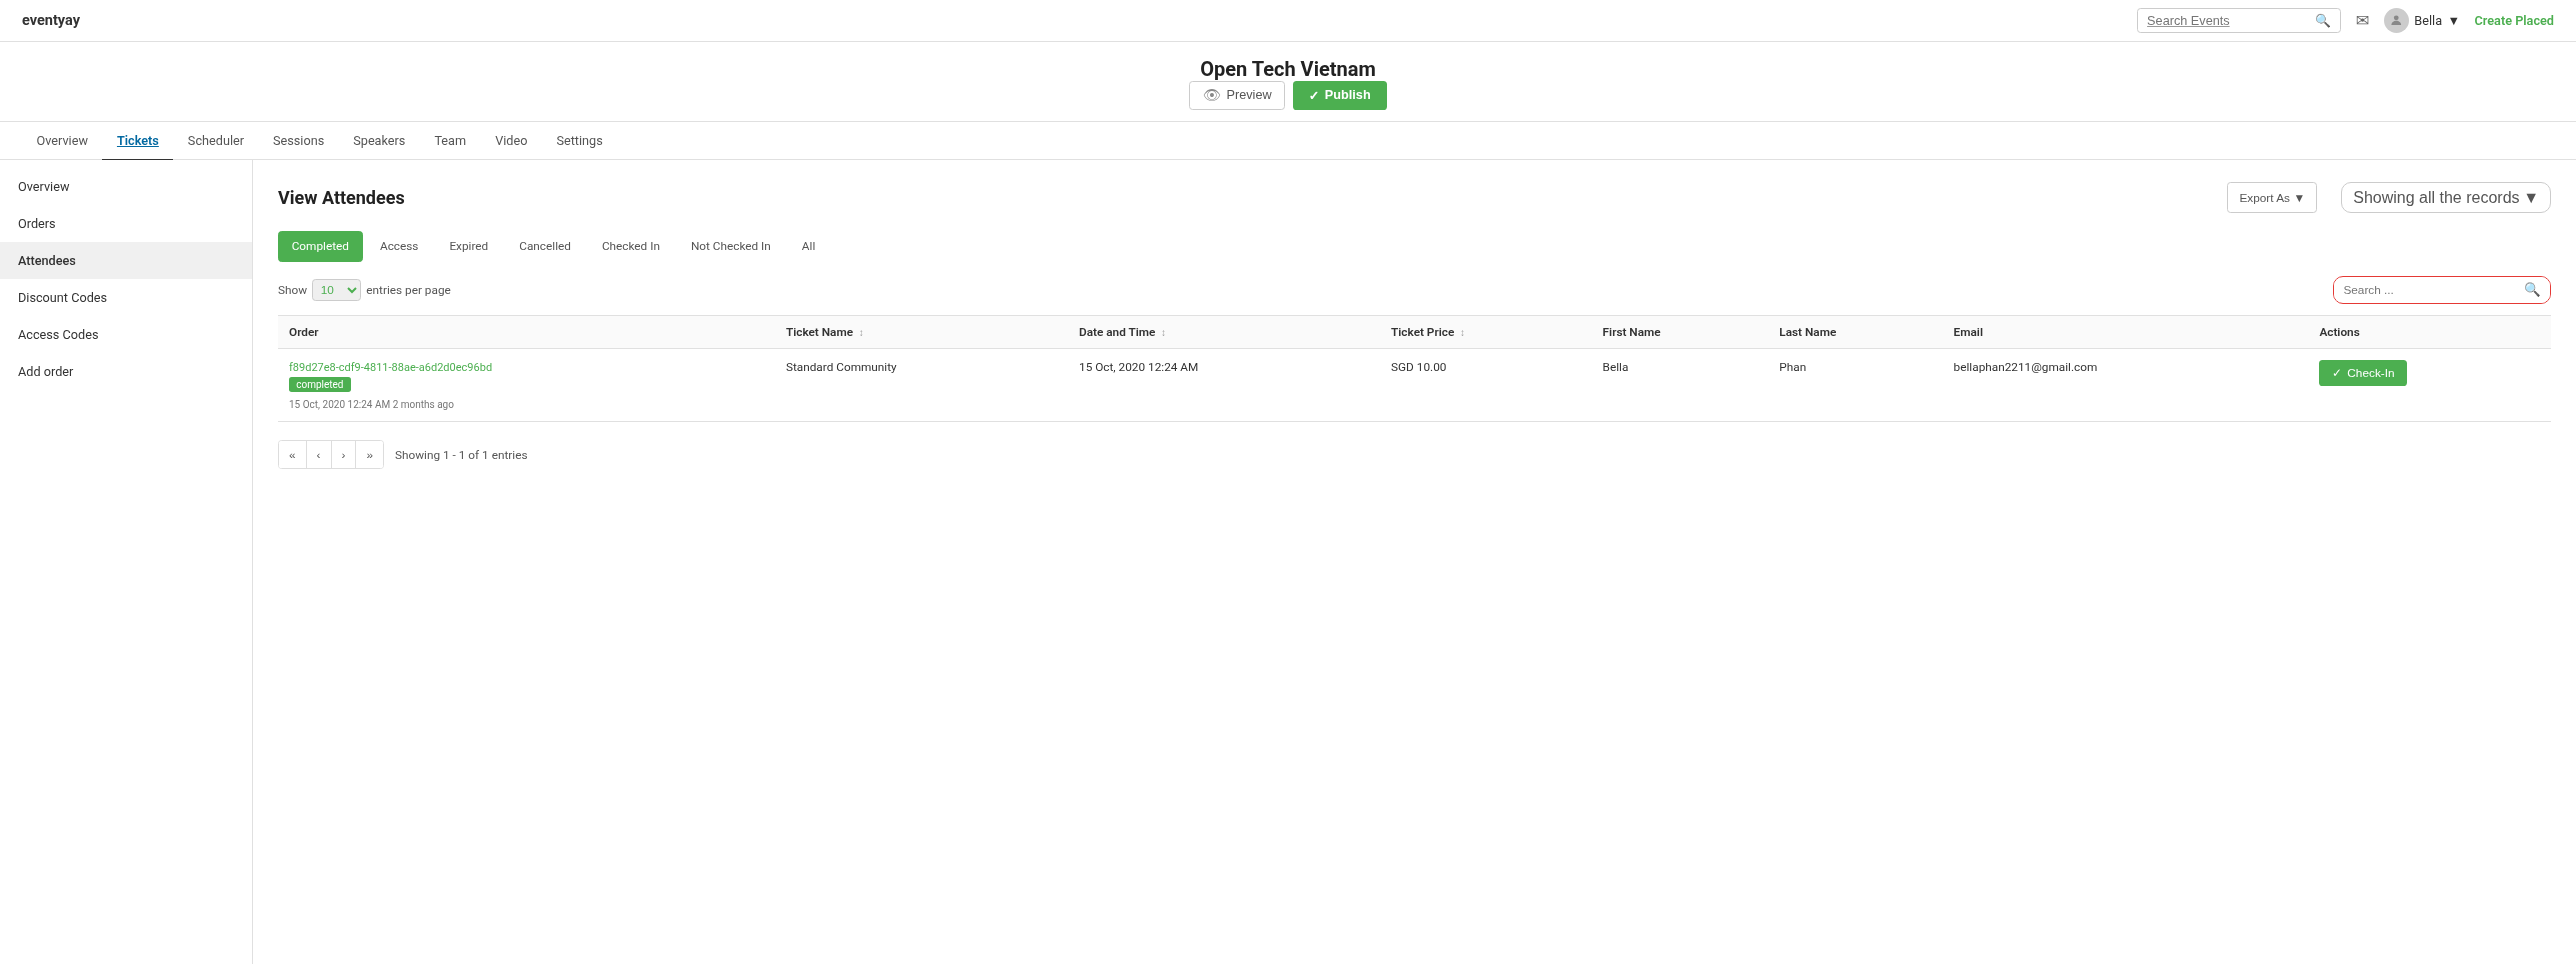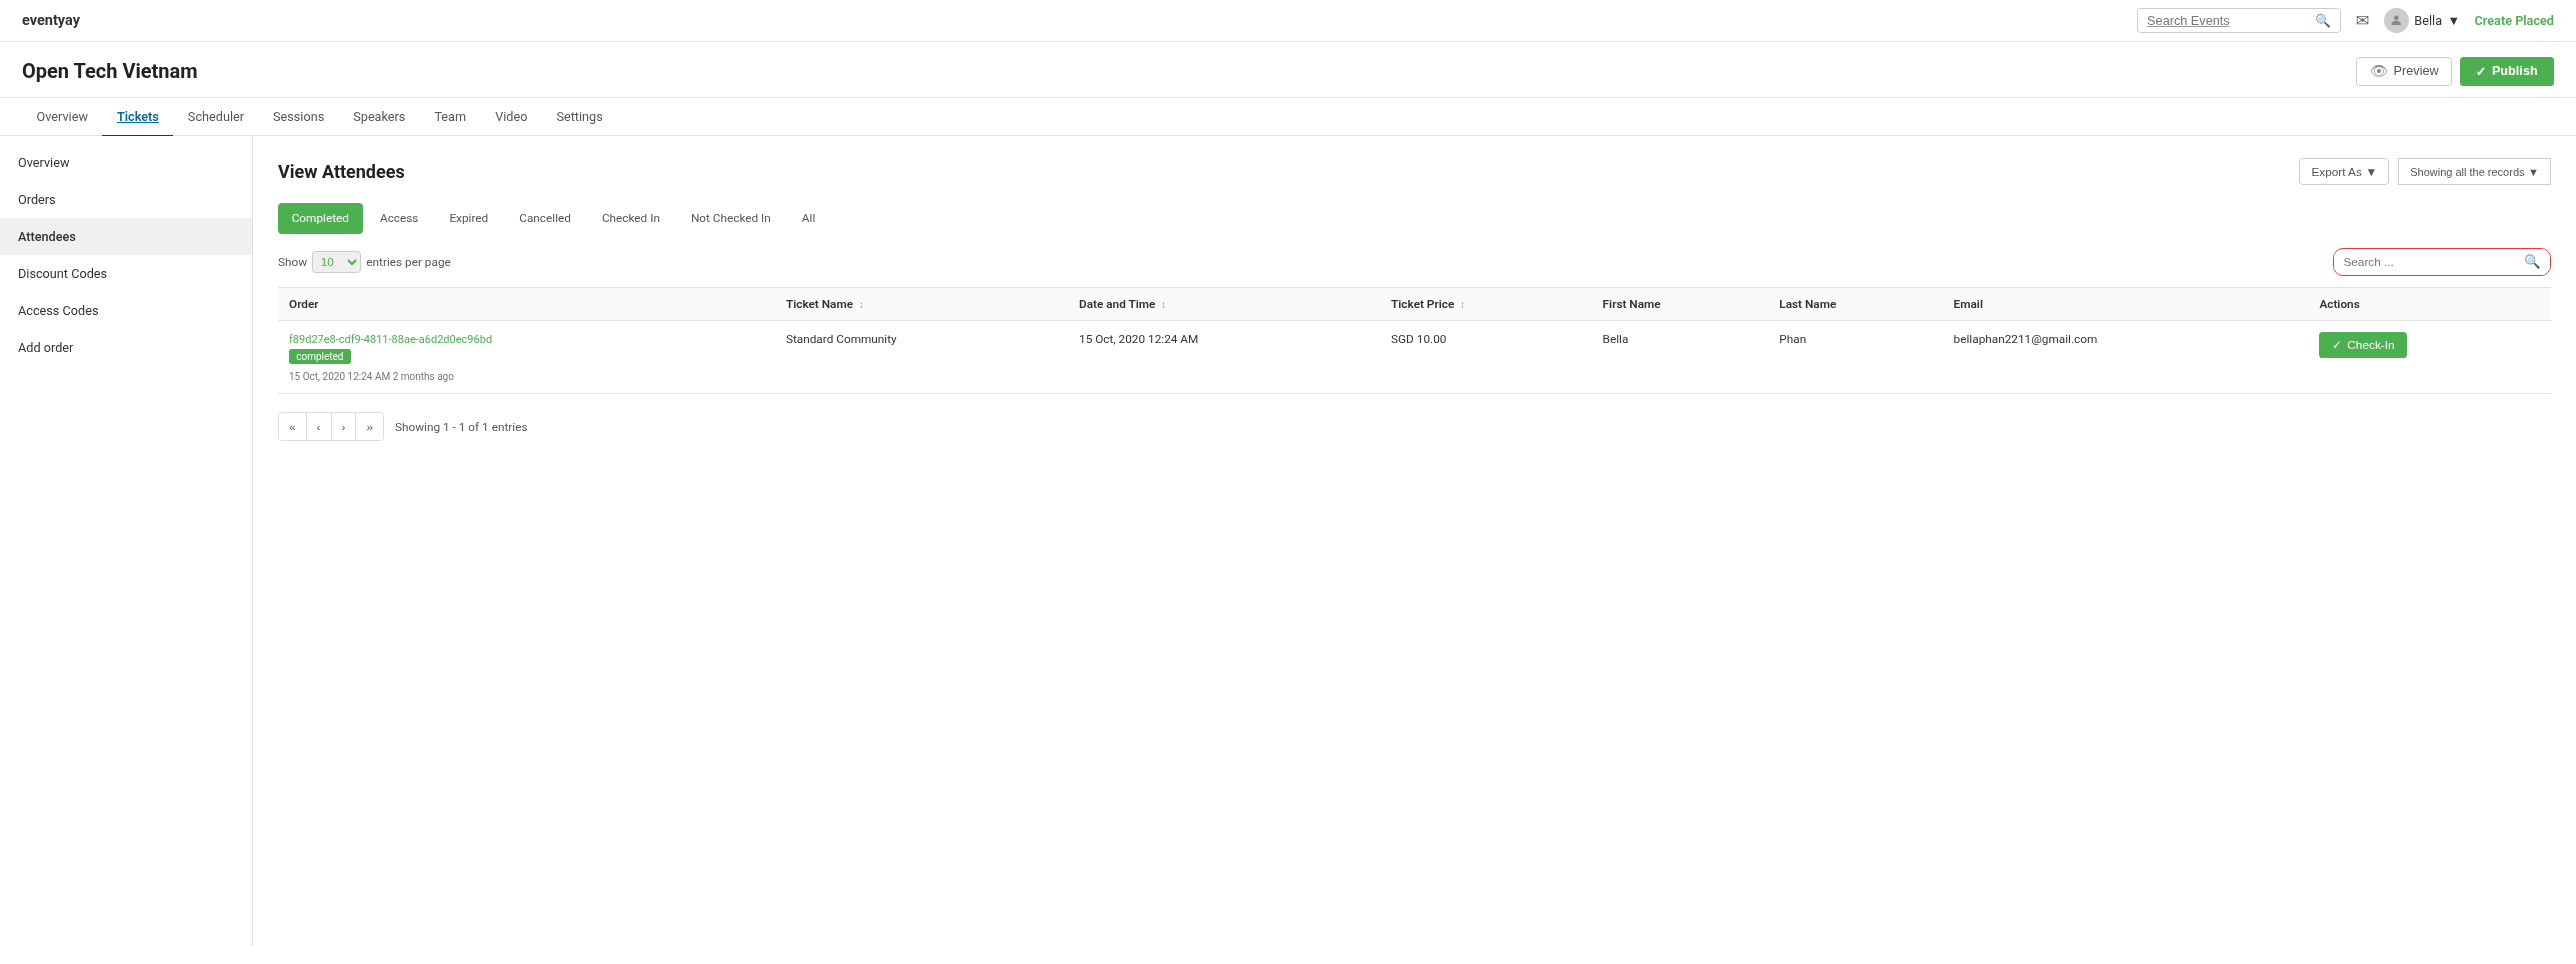--- a/index.html
+++ b/index.html
@@ -20,21 +20,21 @@
     .search-icon { color: #999; font-size: 12.7px; }
     .mail-icon { color: #666; font-size: 16.3px; cursor: pointer; }
     .user-area { display: flex; align-items: center; gap: 5.4px; cursor: pointer; }
     .avatar { width: 25px; height: 25px; border-radius: 50%; background: #ccc; display: flex; align-items: center; justify-content: center; font-size: 11px; color: #666; }
     .username { font-size: 12.7px; color: #333; }
     .create-event-btn { color: #4CAF50; font-weight: 600; font-size: 12.7px; cursor: pointer; text-decoration: none; }
 
     
     .page-header {
       display: flex; align-items: center; justify-content: space-between;
-      padding: 14.5px 22px 11px; border-bottom: 0.9px solid #e0e0e0;
+      padding: 14.5px 22px 11px; border-bottom: 0.9px solid #e0e0e0; flex-direction: column;
     }
     .page-title { font-size: 20px; font-weight: 700; color: #222; }
     .header-actions { display: flex; gap: 7.2px; align-items: center; }
     .preview-btn {
       display: flex; align-items: center; gap: 5.4px;
       border: 0.9px solid #ccc; border-radius: 3.6px; padding: 5.4px 12.7px;
       background: #fff; cursor: pointer; font-size: 12.7px; color: #555;
     }
     .preview-btn .eye-icon { font-size: 14.5px; color: #888; }
     .publish-btn {
@@ -68,30 +68,30 @@
     .sidebar-item.active { background: #f0f0f0; font-weight: 500; }
 
     
     .content { flex: 1; padding: 22px 25px; }
 
     
     .content-header {
       display: flex; align-items: center; justify-content: space-between; margin-bottom: 18px;
     }
     .content-title { font-size: 18px; font-weight: 700; color: #222; }
-    .content-header-actions { display: flex; gap: 9px; }
+    .content-header-actions { display: flex; gap: 24px; }
     .export-btn {
       display: flex; align-items: center; gap: 3.6px;
       border: 0.9px solid #ccc; border-radius: 3.6px; padding: 5.4px 11px;
       background: #fff; cursor: pointer; font-size: 11.8px; color: #555;
     }
     .records-btn {
       display: flex; align-items: center; gap: 3.6px;
-      border: 0.9px solid #ccc; border-radius: 0; padding: 5.4px 11px;
-      background: #fff; cursor: pointer; font-size: 11px; color: #555;
+      border: 0.9px solid #ccc; border-radius: 10px; padding: 5.4px 11px;
+      background: #fff; cursor: pointer; font-size: 16px; color: #555;
     }
 
     
     .status-tabs { display: flex; gap: 3.6px; margin-bottom: 14.5px; align-items: center; }
     .status-tab {
       padding: 7.2px 12.7px; border-radius: 3.6px; font-size: 11.8px; cursor: pointer;
       border: 0.9px solid transparent; color: #555;
     }
     .status-tab.active { background: #4CAF50; color: #fff; border-color: #4CAF50; }
 

